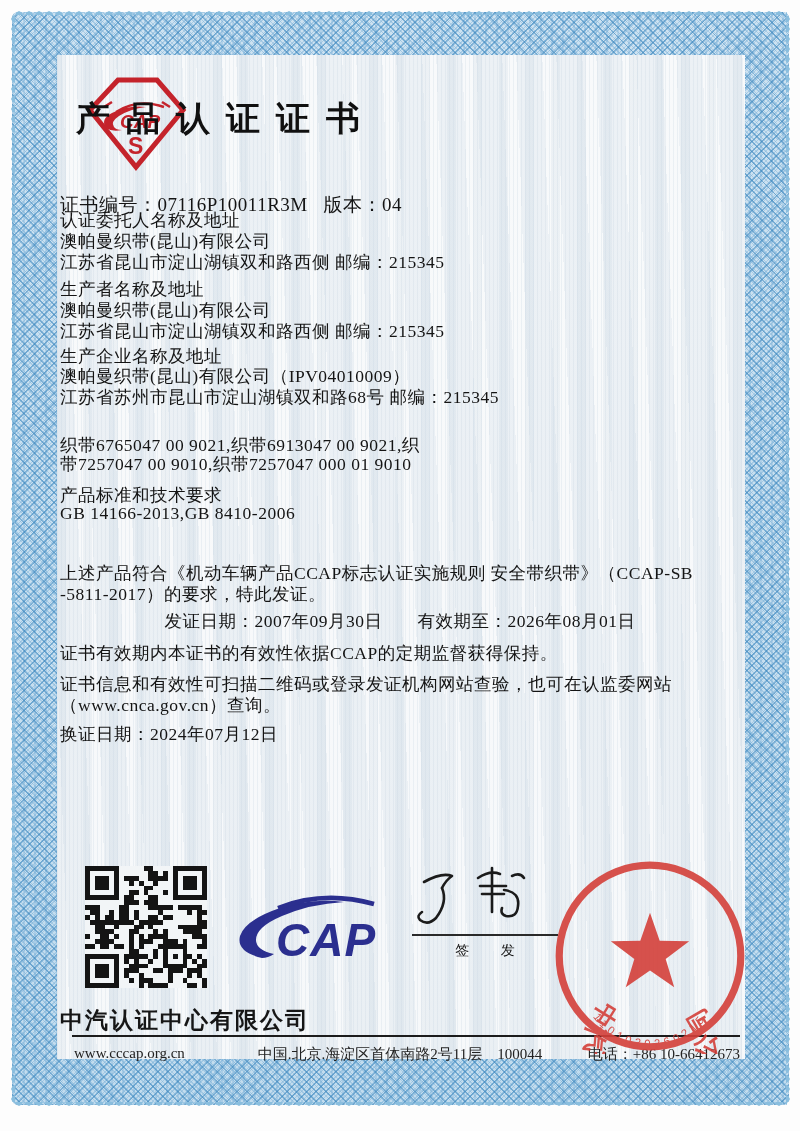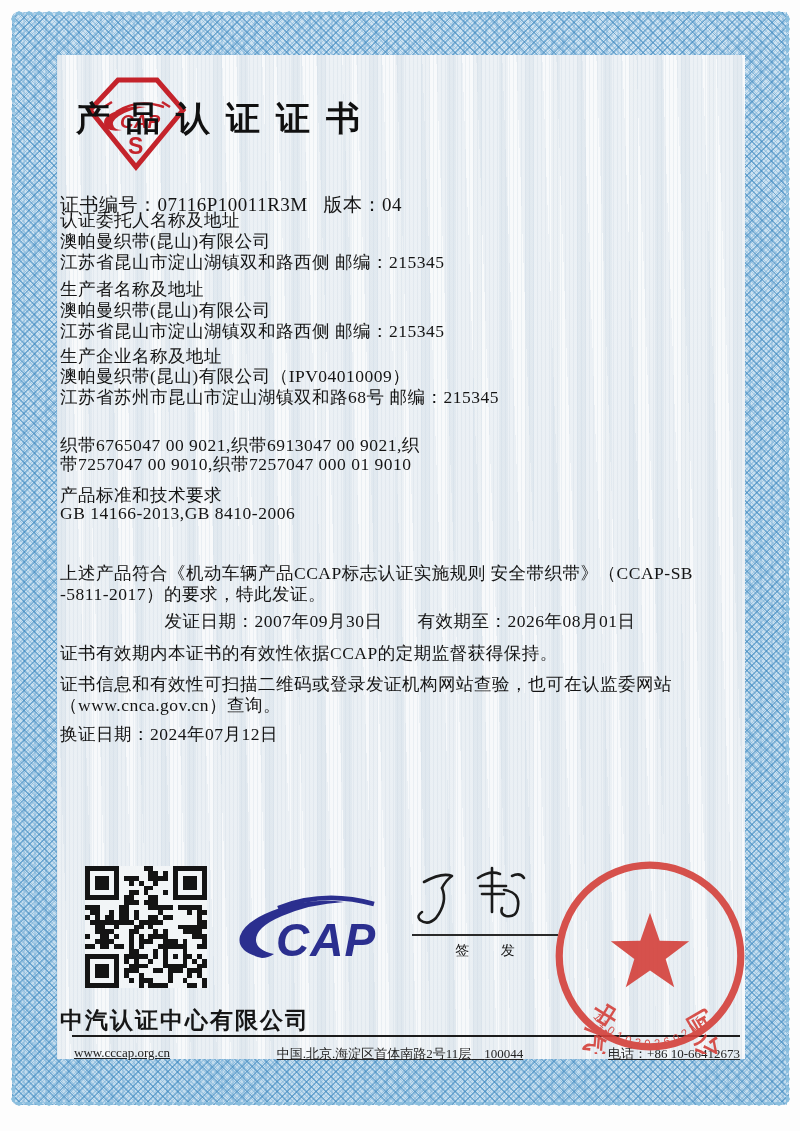--- a/index.html
+++ b/index.html
@@ -47,21 +47,21 @@
   .title { font-size:34px; font-weight:bold; letter-spacing:16px; color:#101010;
            text-indent:16px; }
   .certno { font-size:19px; letter-spacing:.5px;margin-top:16px; }
 
   .dates-row { display:flex; justify-content:center; gap:35px; }
 
   
   .company-name { font-family:"Liberation Sans", sans-serif; font-weight:bold;
                   font-size:23px; letter-spacing:2px; color:#161616; }
   .rule { position:absolute; left:72px; width:668px; top:1035px; height:2px; background:#1c1c1c; }
-  .footer-text { position:absolute; top:1045px; font-size:13px; color:#222; white-space:nowrap;text-decoration:underline; }
+  .footer-text { position:absolute; top:1045px; font-size:15px; color:#222; white-space:nowrap; }
   .sign-label { font-size:14px; letter-spacing:14px; color:#141414; text-indent:14px; text-align:center; }
 </style>
 </head>
 <body>
 
 <div id="page">
 
   <div class="border-band"></div>
   <div class="scallop top"></div>
   <div class="scallop bottom"></div>

